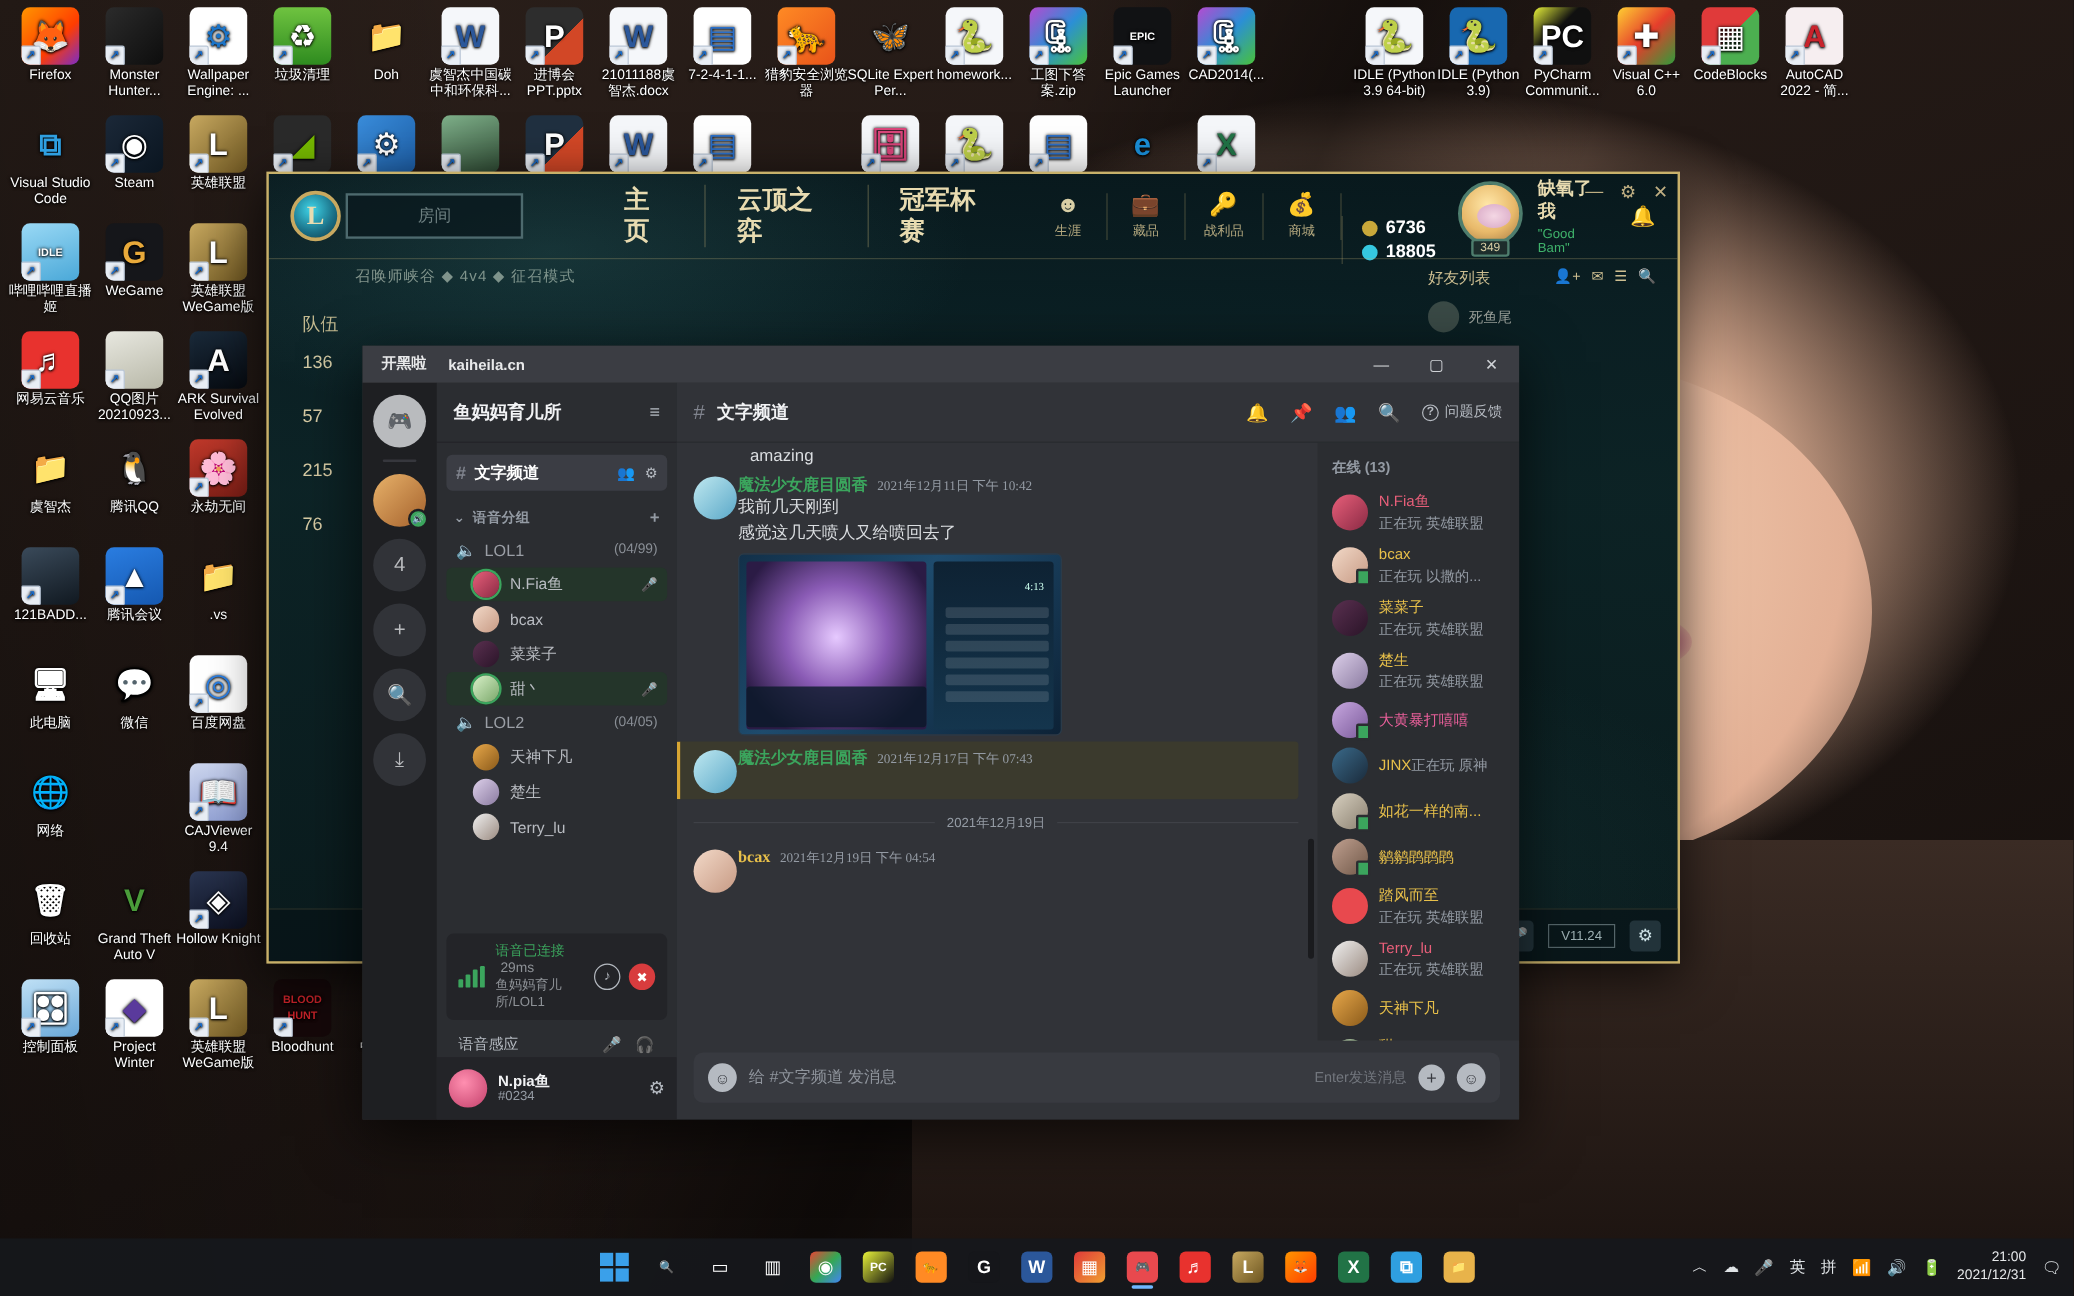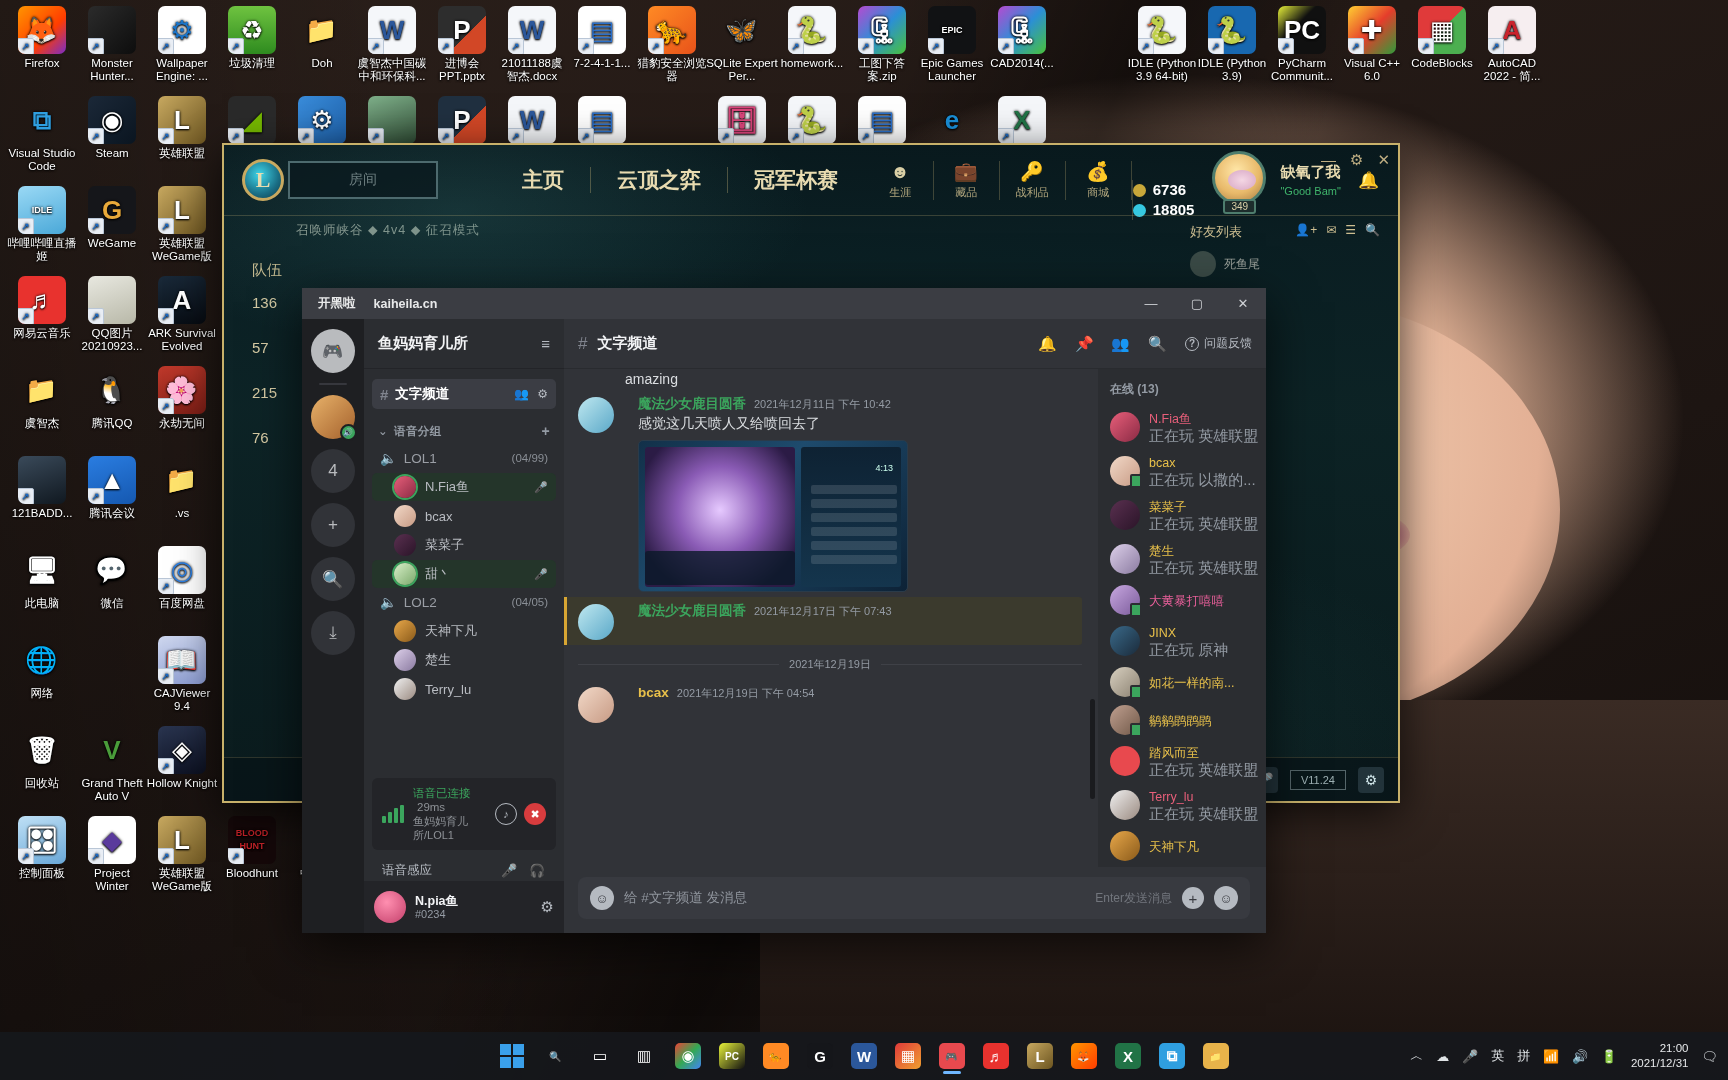--- a/index.html
+++ b/index.html
@@ -87,21 +87,21 @@
     border-right:1px solid rgba(200,180,120,0.35); line-height:26px;
   }
   .lol-tabs .tab:last-child { border-right:none; }
   .lol-right { margin-left:auto; display:flex; align-items:center; gap:0; }
   .lol-iconbtn {
     width:66px; text-align:center; font-size:11px; color:#b4a87e;
     border-right:1px solid rgba(200,180,120,0.28); padding:0 4px;
   }
   .lol-iconbtn:last-of-type { border-right:none; }
   .lol-iconbtn .ic { display:block; font-size:19px; color:#d9cfa6; line-height:22px; margin-bottom:2px; }
-  .lol-currency { font-size:15px; font-weight:bold; color:#fff; line-height:20px;
+  .lol-currency { padding-left:16px; font-size:15px; font-weight:bold; color:#fff; line-height:20px;
     border-left:1px solid rgba(200,180,120,0.28);margin-top:40px; }
   .lol-currency div { display:flex; align-items:center; gap:7px; }
   .cur-dot { width:13px; height:13px; border-radius:50%; display:inline-block; }
   .lol-winbtns { position:absolute; right:8px; top:6px; display:flex; gap:14px; color:#bfae82; font-size:15px; z-index:4;}
   .lol-avatar-wrap { margin-left:18px; position:relative; width:58px; height:58px; }
   .lol-avatar {
     width:54px; height:54px; border-radius:50%;
     background:radial-gradient(circle at 45% 35%, #ffe7a8, #e8b96a 55%, #a07540);
     border:3px solid #4e7d6d; position:relative; overflow:hidden;
   }
@@ -227,21 +227,21 @@
   .khl-main { flex:1; display:flex; flex-direction:column; background:#313338; min-width:0; }
   .khl-main-head { height:50px; display:flex; align-items:center; padding:0 14px; gap:10px;
      border-bottom:1px solid #292b2f; flex:0 0 auto; }
   .khl-main-head .hash { font-size:17px; color:#80848e; }
   .khl-main-head .cn { font-size:15px; font-weight:bold; color:#f2f3f5; }
   .khl-main-head .acts { margin-left:auto; display:flex; align-items:center; gap:18px; color:#b5bac1; font-size:15px; }
   .khl-main-head .fb { display:flex; align-items:center; gap:5px; font-size:12px; color:#b5bac1; }
 
   .khl-content { flex:1; display:flex; min-height:0; }
   .msgs { flex:1; padding:0 16px 0 14px; overflow:hidden; position:relative; min-width:0; }
-  .msg { display:flex; gap:24px; padding:5px 0; }
+  .msg { display:flex; gap:1px; padding:5px 0;font-family:Liberation Serif, serif; }
   .msg .av { width:36px; height:36px; border-radius:50%; flex:0 0 auto; margin-top:2px; }
   .msg .bd { min-width:0; flex:1; }
   .mhead { display:flex; align-items:baseline; gap:8px; }
   .mname { font-size:13.5px; font-weight:bold; }
   .mtime { font-size:11px; color:#949ba4; }
   .mline { font-size:14px; color:#dbdee1; line-height:21px; }
   .msg-cont { padding-left:47px; font-size:14px; color:#dbdee1; line-height:21px; }
   .msg-img { width:270px; height:152px; border-radius:5px; margin-top:6px;
      background:linear-gradient(135deg,#123049,#1e4b6d 40%,#0d2236);
      position:relative; overflow:hidden; border:1px solid #2a3b4a; }
@@ -275,21 +275,21 @@
 
   
   .members { width:168px; background:#2b2d31; padding:12px 0 0 0; flex:0 0 auto; overflow:hidden; }
   .members .ttl { font-size:12px; color:#949ba4; font-weight:bold; padding:0 12px 8px; }
   .mem { display:flex; align-items:center; gap:9px; padding:3px 12px 3px 12px; margin-bottom:2px; }
   .mem .av { width:30px; height:30px; border-radius:50%; flex:0 0 auto; position:relative; }
   .mem .av .mob { position:absolute; right:-2px; bottom:-2px; width:12px; height:14px; border-radius:2px;
      background:#3ba55d; border:2px solid #2b2d31; }
   .mem .tx { min-width:0; }
   .mem .nm { font-size:12.5px; line-height:14px; white-space:nowrap; overflow:hidden; text-overflow:ellipsis; }
-  .mem .ply { font-size:15px; color:#949ba4; line-height:13px; white-space:nowrap; overflow:hidden; text-overflow:ellipsis;margin-top:12px; }
+  .mem .ply { font-size:12px; color:#949ba4; line-height:13px; white-space:nowrap; overflow:hidden; text-overflow:ellipsis;margin-top:12px; }
 
   
   #taskbar {
     position:absolute; left:0; bottom:0; width:1728px; height:48px; z-index:20;
     background:rgba(22,24,28,0.93); display:flex; align-items:center;
   }
   .tb-center { display:flex; align-items:center; gap:4px; margin:0 auto; }
   .tb-item { width:40px; height:40px; border-radius:5px; display:flex; align-items:center;
      justify-content:center; position:relative; }
   .tb-item .g { width:26px; height:26px; border-radius:5px; display:flex; align-items:center;
@@ -829,20 +829,21 @@
         <div class="msgs">
           <div id="msg-container">
               <div class="msg-cont">amazing</div>
               <div class="msg">
                 <span class="av" style="background:linear-gradient(135deg,#bfe8f0,#5aa8c8)"></span>
                 <div class="bd">
                   <div class="mhead">
                     <span class="mname" style="color:#3ba55d">魔法少女鹿目圆香</span>
                     <span class="mtime">2021年12月11日 下午 10:42</span>
                   </div>
+                  <div class="mline">我前几天刚到</div>
                   <div class="mline">感觉这几天喷人又给喷回去了</div>
                   <div class="msg-img">
                     <div class="panelL"></div>
                     <div class="panelR"></div>
                     <div class="timer">4:13</div>
                     <div class="rrow" style="top:44px;width:86px"></div>
                     <div class="rrow" style="top:58px;width:86px"></div>
                     <div class="rrow" style="top:72px;width:86px"></div>
                     <div class="rrow" style="top:86px;width:86px"></div>
                     <div class="rrow" style="top:100px;width:86px"></div>

